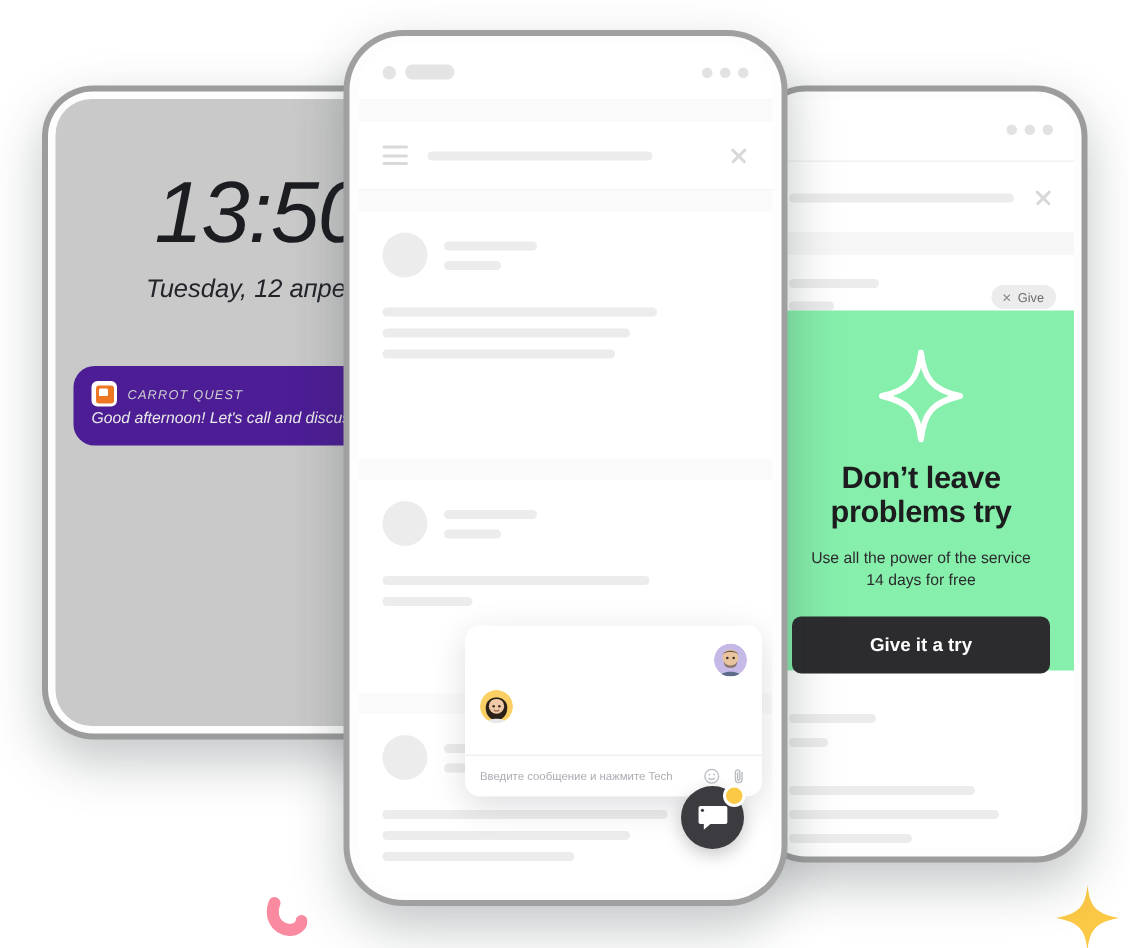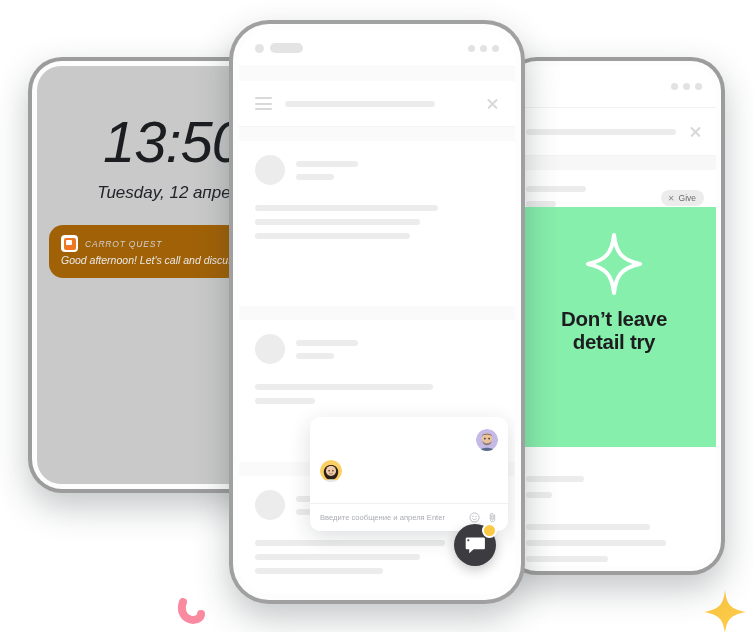--- a/index.html
+++ b/index.html
@@ -59,22 +59,22 @@
     line-height: 1;
   }
   .lock-date {
     text-align: center;
     color: #22242a;
     font-size: 17px;
     font-weight: 400;
     margin-top: 12px;
   }
   .notif {
-    margin: 22px 12px 0 12px;
-    background: #a16207;
+    margin: 41px 12px 0 12px;
+    background: #4c1d95;
     border-radius: 14px;
     padding: 10px 12px 12px 12px;
     width: 258px;
   }
   .notif-head { display: flex; align-items: center; gap: 7px; }
   .notif-app-icon {
     width: 17px; height: 17px; border-radius: 4px;
     background: #ffffff;
     display: flex; align-items: center; justify-content: center;
     flex: 0 0 auto;
@@ -314,22 +314,27 @@
         <span class="xs">✕</span>
         <span>Give</span>
       </button>
 
       <div class="popup-card">
         <svg class="popup-sparkle" width="58" height="62" viewBox="0 0 58 62">
           <path d="M29 2 C31 20 37 27 55 31 C37 35 31 42 29 60 C27 42 21 35 3 31 C21 27 27 20 29 2 Z" fill="none" stroke="#ffffff" stroke-width="4" stroke-linejoin="round"></path>
         </svg>
         <div class="popup-title">
           <div>Don’t leave</div>
-          <div>detail try</div>
-        </div>
+          <div>problems try</div>
+        </div>
+        <div class="popup-sub">
+          <div>Use all the power of the service</div>
+          <div>14 days for free</div>
+        </div>
+        <button class="popup-btn">Give it a try</button>
       </div>
 
       <div class="sk-pad" style="position:absolute; left:0; right:0; top:394px;">
         <span class="sk-line" style="width:58px; display:block"></span>
         <span class="sk-line" style="width:26px; display:block; margin-top:10px"></span>
         <span class="sk-line" style="width:124px; display:block; margin-top:26px"></span>
         <span class="sk-line" style="width:140px; display:block; margin-top:10px"></span>
         <span class="sk-line" style="width:82px; display:block; margin-top:10px"></span>
       </div>
 
@@ -441,21 +446,21 @@
                 <circle cx="9.1" cy="10.8" r=".8" fill="#33281e"></circle>
                 <circle cx="12.9" cy="10.8" r=".8" fill="#33281e"></circle>
                 <path d="M9.4 13.4 C10.2 14.3 11.8 14.3 12.6 13.4" stroke="#9c6a52" stroke-width=".8" fill="none" stroke-linecap="round"></path>
                 <path d="M4.4 22 C5 18.2 17 18.2 17.6 22 Z" fill="#e6e8ec"></path>
               </svg>
             </span>
           </div>
 
         </div>
         <div class="chat-input">
-          <span class="ph">Введите сообщение и апреля Enter</span>
+          <span class="ph">Введите сообщение и нажмите Tech</span>
           <svg class="ci-icon" viewBox="0 0 12 12">
             <circle cx="6" cy="6" r="5" fill="none" stroke="#b9bcc2" stroke-width="1"></circle>
             <circle cx="4.3" cy="4.8" r=".7" fill="#b9bcc2"></circle>
             <circle cx="7.7" cy="4.8" r=".7" fill="#b9bcc2"></circle>
             <path d="M4 7.4 C5 8.7 7 8.7 8 7.4" stroke="#b9bcc2" stroke-width="1" fill="none" stroke-linecap="round"></path>
           </svg>
           <svg class="ci-icon" viewBox="0 0 12 12">
             <path d="M8.4 3.2 L8.4 8.1 C8.4 9.7 7.3 10.6 6 10.6 C4.7 10.6 3.6 9.7 3.6 8.1 L3.6 3.0 C3.6 2.1 4.3 1.4 5.2 1.4 C6.1 1.4 6.8 2.1 6.8 3.0 L6.8 8.0 C6.8 8.5 6.5 8.9 6 8.9 C5.5 8.9 5.2 8.5 5.2 8.0 L5.2 3.6" stroke="#b9bcc2" stroke-width="1" fill="none" stroke-linecap="round" stroke-linejoin="round"></path>
           </svg>
         </div>

